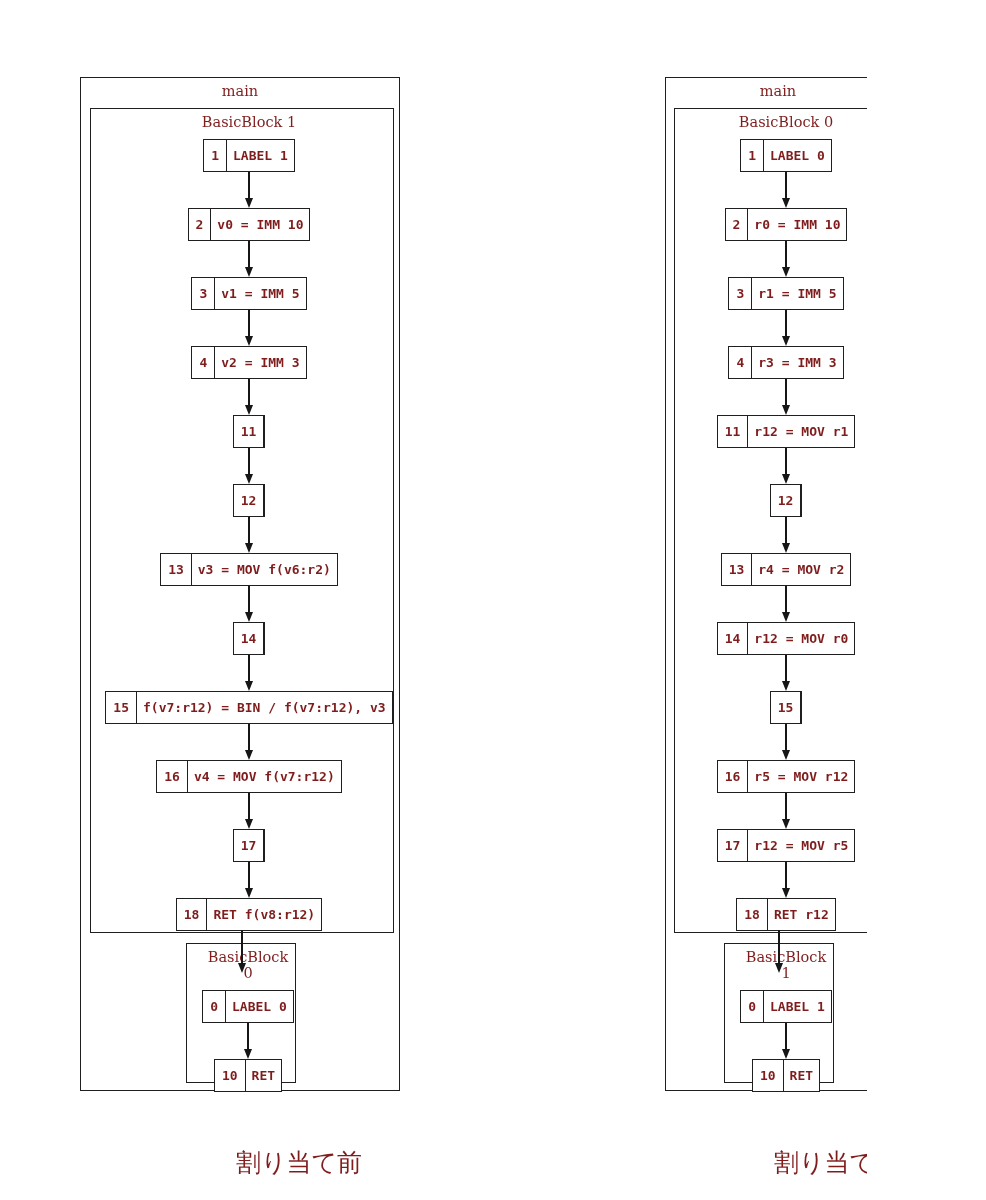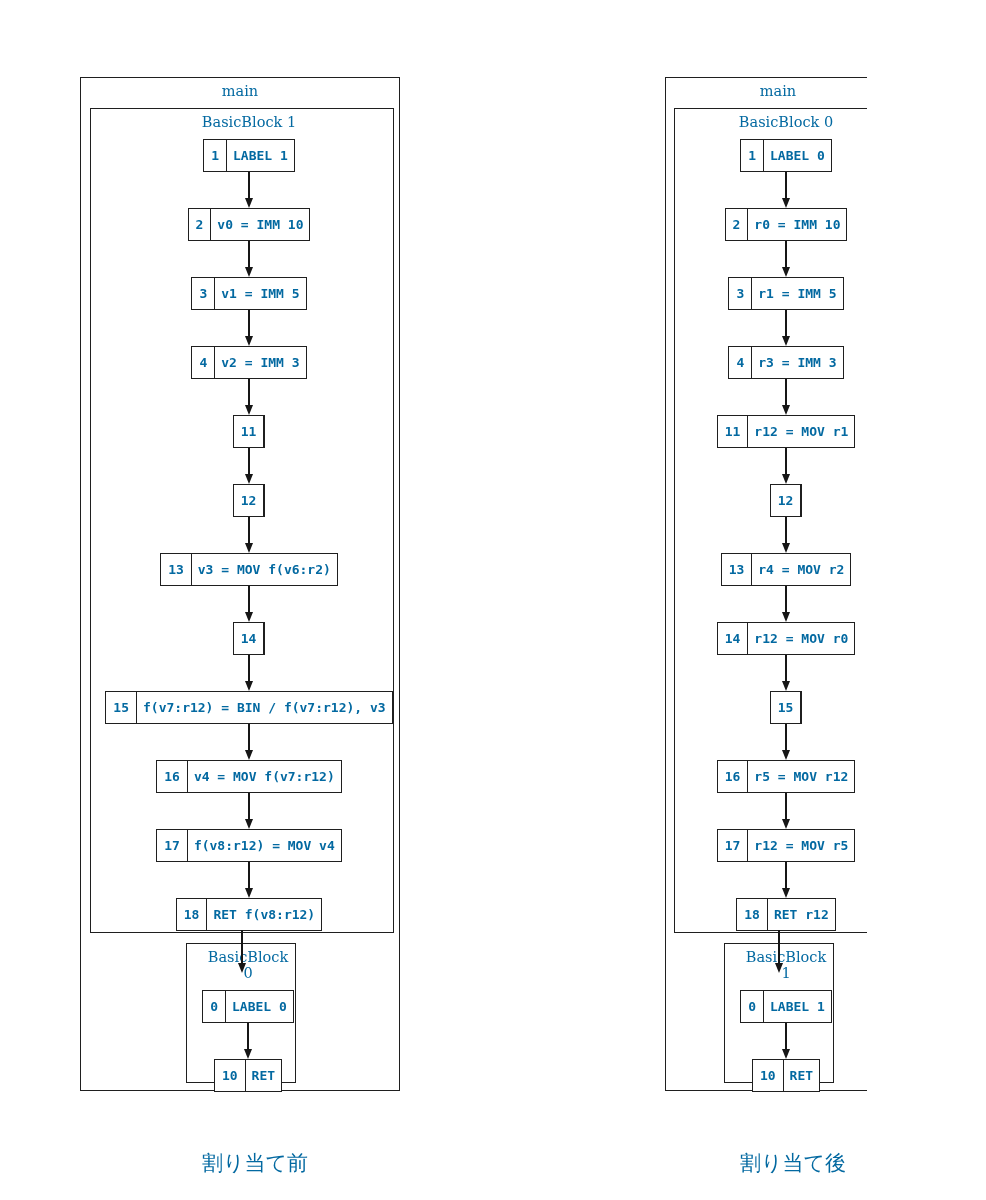--- a/index.html
+++ b/index.html
@@ -6,21 +6,21 @@
     margin: 0;
     padding: 0;
     background: #ffffff;
   }
   .canvas {
     position: relative;
     width: 867px;
     height: 1200px;
     background: #ffffff;
     font-family: "DejaVu Serif", serif;
-    color: #0369a1;
+    color: #7f1d1d;
     overflow: hidden;
   }
   .diagram {
     position: absolute;
     border: 1.2px solid #1f1f1f;
     background: #ffffff;
     box-sizing: border-box;
   }
   .outer-title {
     text-align: center;
@@ -98,24 +98,25 @@
     margin-left: -4.5px;
     width: 0;
     height: 0;
     border-left: 4.5px solid transparent;
     border-right: 4.5px solid transparent;
     border-top: 10px solid #161616;
   }
   .caption {
     position: absolute;
     transform: translateX(-50%);
-    font-size: 21px;
+    font-size: 25px;
     line-height: 26px;
     font-family: "DejaVu Serif", serif;
     white-space: nowrap;
+    margin-left: 44px;
   }
   
   #diagram-0 { left: 80px; top: 77px; width: 320px; height: 1014px; }
   #diagram-0 .inner-block { left: 9px;  top: 30px;  width: 304px; height: 825px; }
   #diagram-0 .sub-block   { left: 105px; top: 865px; width: 110px; height: 140px; }
   #diagram-0 .cross-connector { left: 155px; top: 852px; height: 43px; }
   
   #diagram-1 { left: 665px; top: 77px; width: 226px; height: 1014px; }
   #diagram-1 .inner-block { left: 8px;  top: 30px;  width: 210px; height: 825px; }
   #diagram-1 .sub-block   { left: 58px; top: 865px; width: 110px; height: 140px; }
@@ -176,21 +177,21 @@
           <div class="node"><span class="node-id">15</span><span class="node-text">f(v7:r12) = BIN / f(v7:r12), v3</span></div>
           <div class="connector">
             <i class="edge-line"></i>
             <i class="edge-head"></i>
           </div>
           <div class="node"><span class="node-id">16</span><span class="node-text">v4 = MOV f(v7:r12)</span></div>
           <div class="connector">
             <i class="edge-line"></i>
             <i class="edge-head"></i>
           </div>
-          <div class="node"><span class="node-id">17</span><span class="node-text">f(v8:r12) = MOV v4</span></div>
+          <div class="node"><span class="node-id">17</span></div>
           <div class="connector">
             <i class="edge-line"></i>
             <i class="edge-head"></i>
           </div>
           <div class="node"><span class="node-id">18</span><span class="node-text">RET f(v8:r12)</span></div>
         </div>
     </div>
     <div class="sub-block">
       <div class="block-title">BasicBlock 0</div>
       <div class="nodes">

